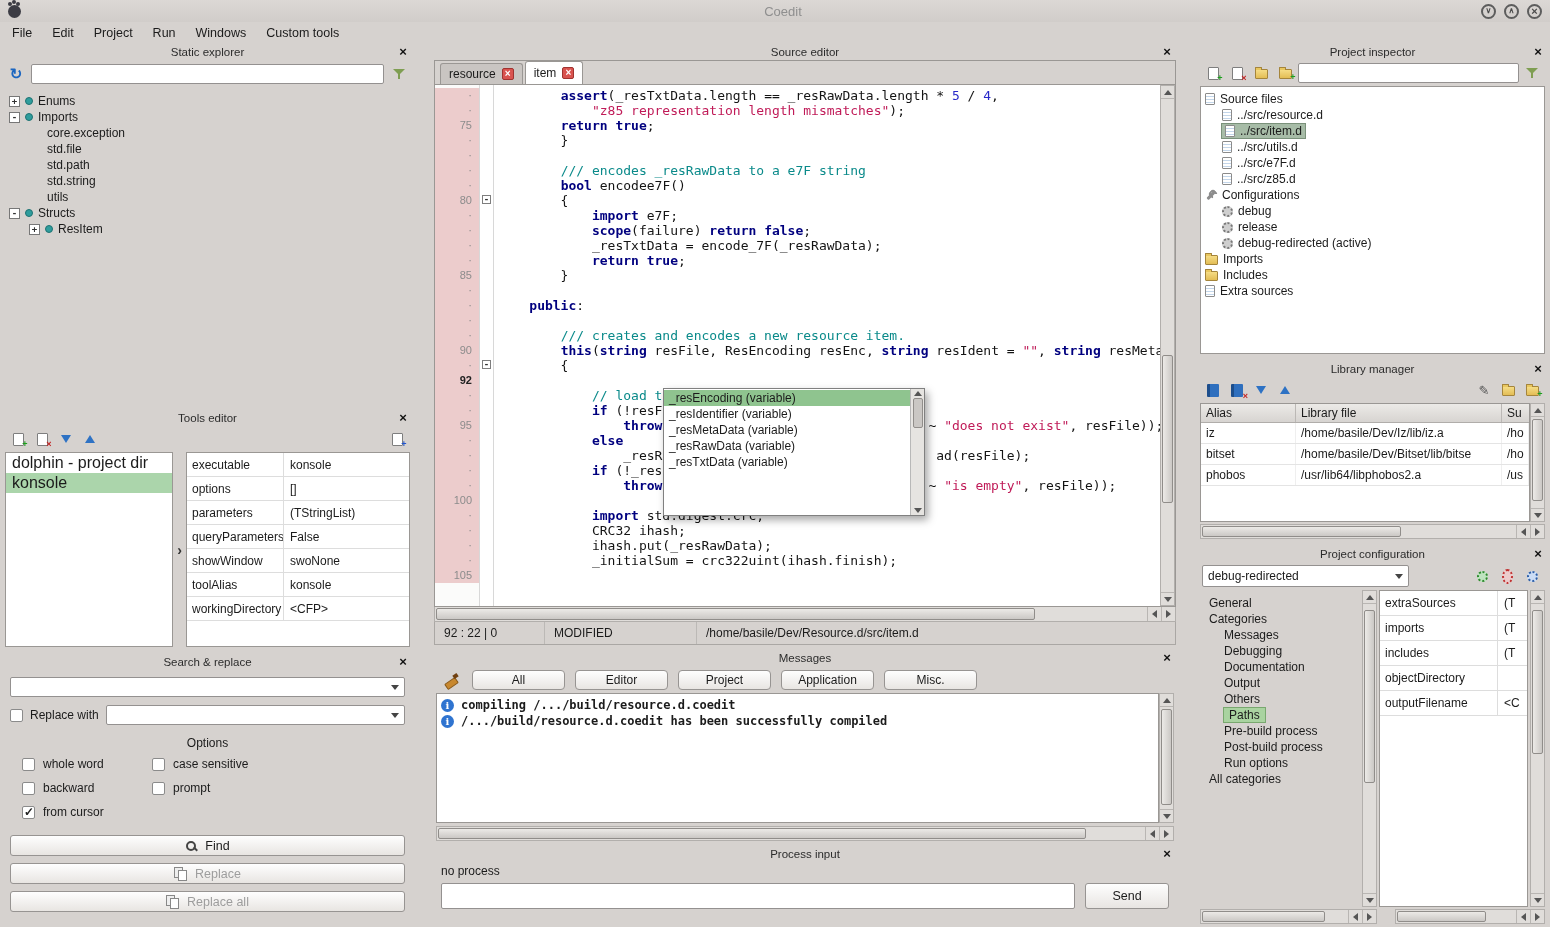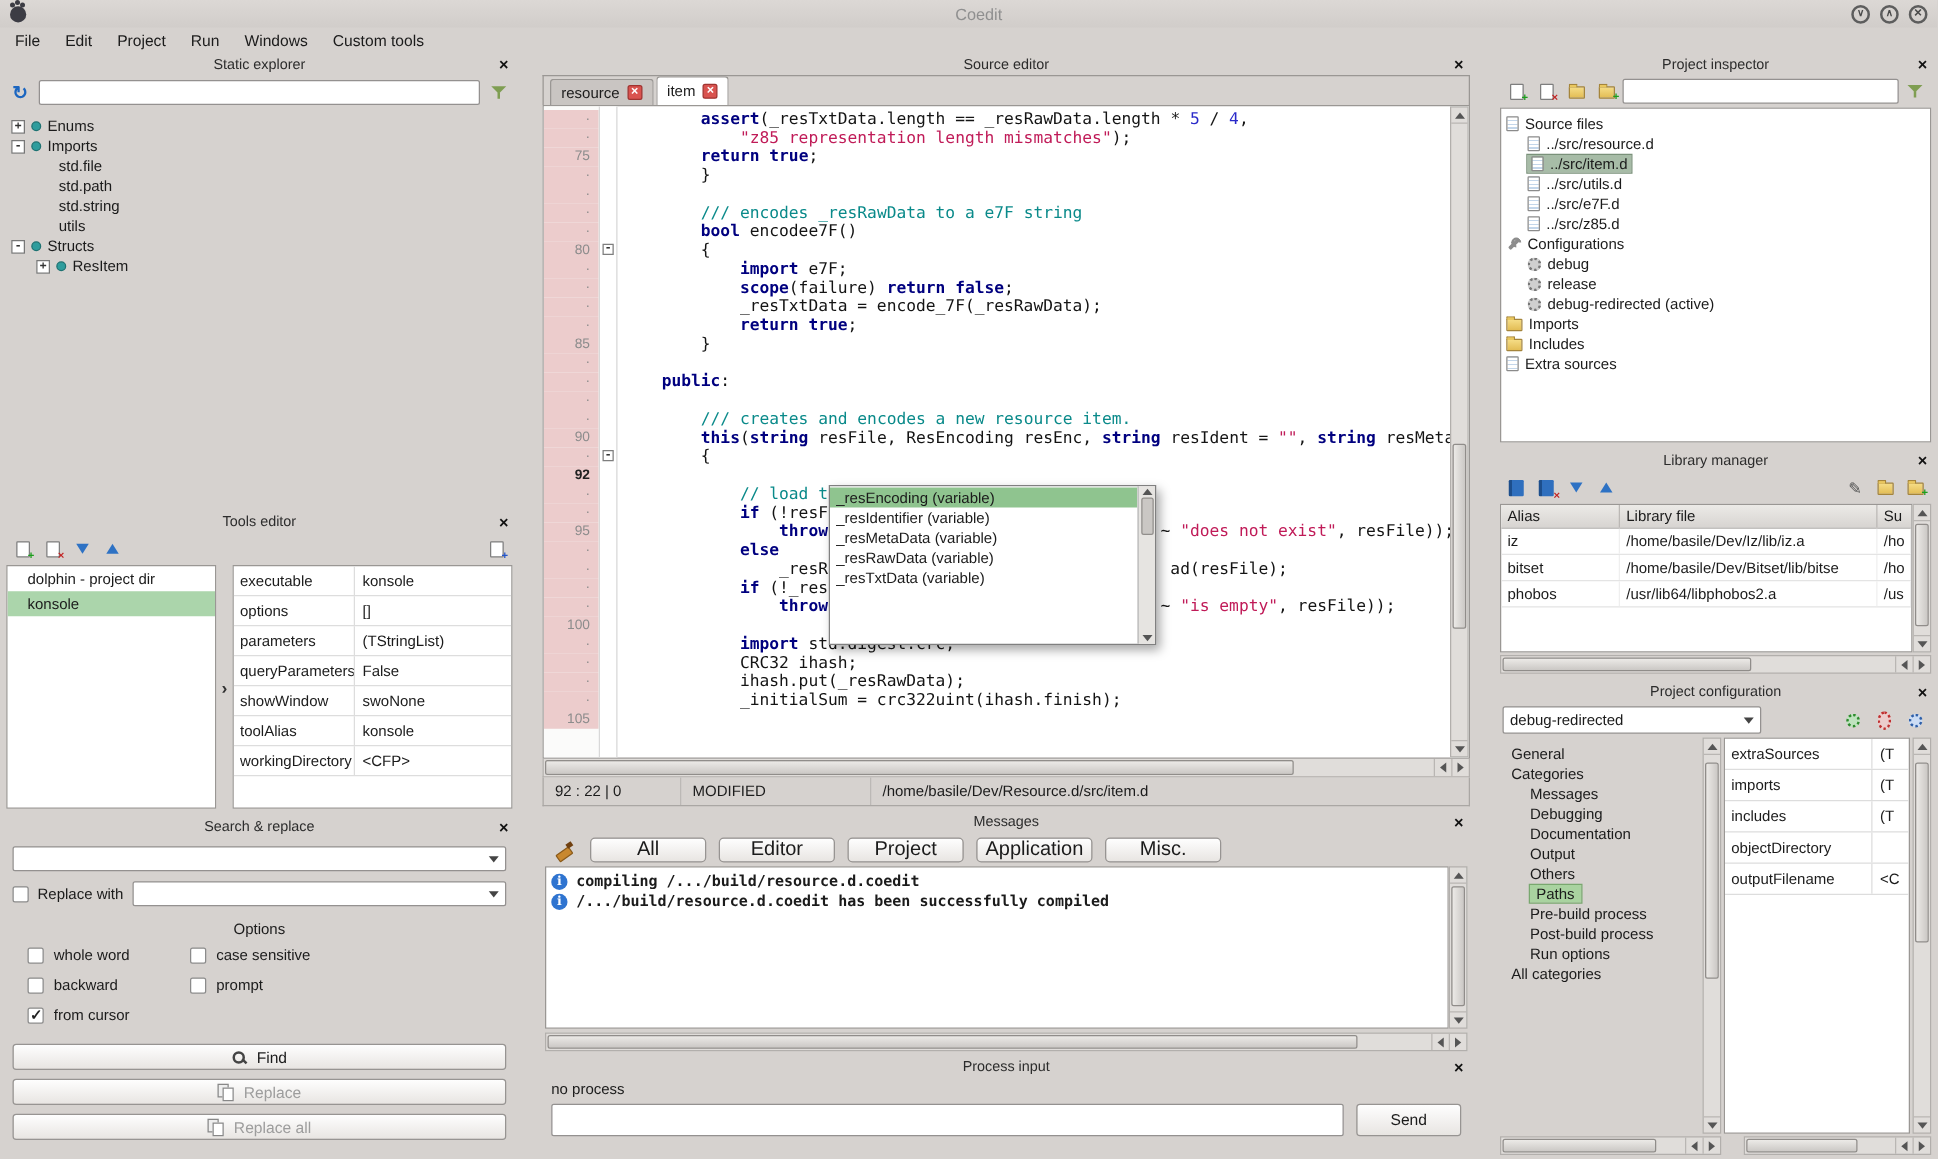--- a/index.html
+++ b/index.html
@@ -24,21 +24,21 @@
 .col-center{flex:1}
 .col-right{width:349px;flex:none}
 .panel{display:flex;flex-direction:column;min-height:0}
 .phd{height:17px;display:flex;align-items:center;flex:none}
 .phd .sp{width:18px}
 .phd .t{flex:1;text-align:center;font-size:11.5px;color:#2c2c2c}
 .phd .x{width:18px;text-align:center;font-weight:bold;font-size:13px;color:#111;line-height:14px}
 .phd .x::after{content:"×"}
 .pbd{flex:1;min-height:0;display:flex;flex-direction:column;position:relative}
 
-.btn{background:linear-gradient(#fefefe,#e8e5e2);border:1px solid #979492;border-radius:3px;font-family:inherit;font-size:16px;color:#1b1b1b}
+.btn{background:linear-gradient(#fefefe,#e8e5e2);border:1px solid #979492;border-radius:3px;font-family:inherit;font-size:12px;color:#1b1b1b}
 .dis{color:#9d9d9d}
 .inp{height:22px;background:#fff;border:1px solid #949190;border-radius:2px;font:12px "Liberation Sans",sans-serif;padding:0 4px;outline:none;min-width:0}
 .combo{position:relative;height:20px;background:#fff;border:1px solid #949190;border-radius:2px;padding:0 18px 0 5px;display:flex;align-items:center;font-size:12px}
 .carr{position:absolute;right:5px;top:50%;margin-top:-2px;width:0;height:0;border-left:4px solid transparent;border-right:4px solid transparent;border-top:5px solid #444}
 .cb{width:13px;height:13px;border:1px solid #8b8b8b;border-radius:2px;background:#fff;position:relative;flex:none}
 .cb.on::after{content:"✓";position:absolute;left:1px;top:-2px;font-size:12px;font-weight:bold;color:#222}
 .tbtn{width:22px;height:22px;display:inline-flex;align-items:center;justify-content:center;flex:none;border-radius:3px}
 
 .i-refresh::before{content:"↻";color:#1c66c0;font-size:15px;font-weight:bold}
 .i-funnel{position:relative;width:13px;height:12px;flex:none}
@@ -96,21 +96,21 @@
 .se-top{display:flex;gap:4px;align-items:center;padding:3px 2px}
 .se-top .inp{height:20px}
 .se-tree{padding:5px 2px}
 .trow{height:16px;display:flex;align-items:center;gap:5px;padding:0 4px;white-space:nowrap;font-size:12px}
 .se-child{padding-left:42px}
 .se-child2{padding-left:24px}
 
 .te-tools{display:flex;align-items:center;gap:2px;padding:2px 4px}
 .te-main{flex:1;display:flex;min-height:0;padding:0 2px 2px}
 .te-list{width:168px;flex:none;background:#fff;border:1px solid #9a9794;overflow:hidden}
-.te-item{height:20px;line-height:20px;padding:0 16px;white-space:nowrap;font-size:12px}
+.te-item{height:20px;line-height:20px;padding:0 6px;white-space:nowrap;font-size:16px}
 .te-item.sel{background:var(--c-tool_selection,#abd5ab)}
 .te-split{width:13px;display:flex;align-items:center;justify-content:center;flex:none}
 .te-arrow::after{content:"›";font-size:14px;font-weight:bold;color:#333}
 .pg{flex:1;background:#fff;border:1px solid #9a9794;overflow:hidden;font-size:12px}
 .pgr{display:flex;border-bottom:1px solid #ddd}
 .pg .pgr{height:24px}
 .pgn{flex:none;padding:0 5px;border-right:1px solid #ddd;overflow:hidden;white-space:nowrap}
 .pg .pgn{width:97px;line-height:24px}
 .pgv{flex:1;padding:0 6px;overflow:hidden;white-space:nowrap}
 .pg .pgv{line-height:24px}
@@ -241,20 +241,23 @@
           <div class="trow">
             <span class="expbox plus"></span>
             <span class="dot"></span>
             <span>Enums</span>
           </div>
           <div class="trow">
             <span class="expbox minus"></span>
             <span class="dot"></span>
             <span>Imports</span>
           </div>
+          <div class="trow se-child">
+              <span>core.exception</span>
+            </div>
           <div class="trow se-child">
               <span>std.file</span>
             </div>
           <div class="trow se-child">
               <span>std.path</span>
             </div>
           <div class="trow se-child">
               <span>std.string</span>
             </div>
           <div class="trow se-child">

